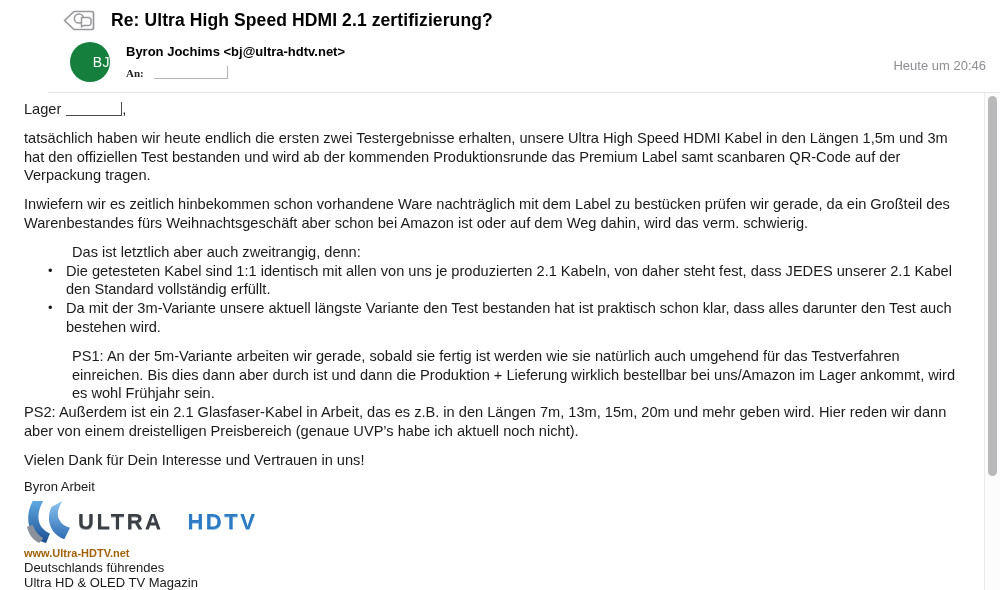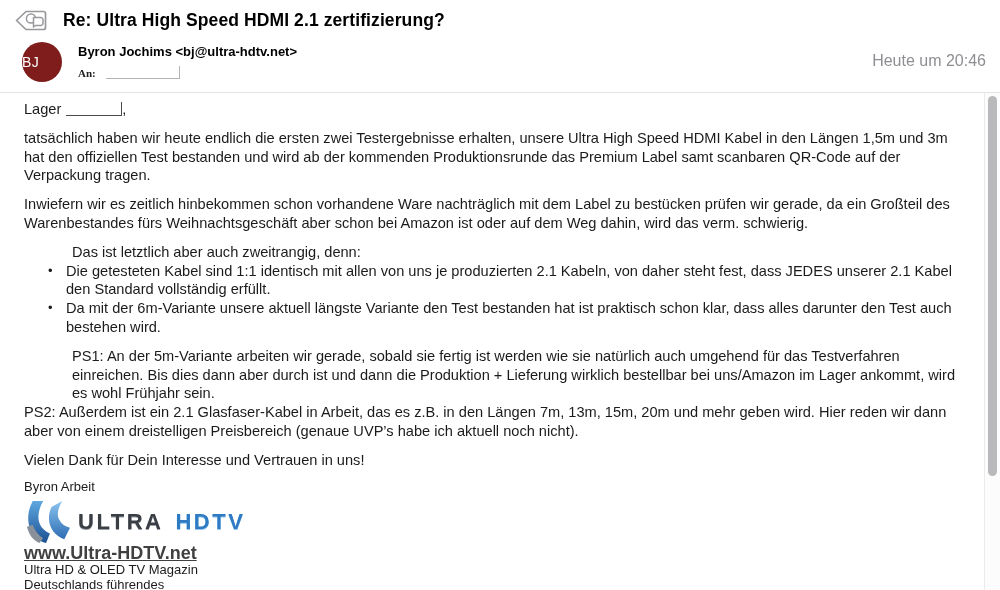--- a/index.html
+++ b/index.html
@@ -5,42 +5,42 @@
   * { margin: 0; padding: 0; box-sizing: border-box; }
   html, body { width: 1000px; height: 590px; overflow: hidden; }
   body {
     font-family: "Liberation Sans", sans-serif;
     background: #ffffff;
     color: #1c1c1e;
     position: relative;
   }
 
   
-  .msg-header { position: relative; height: 92px; background: #fff; }
+  .msg-header { position: relative; height: 92px; background: #fff; margin-left: 48px; }
   .subject-row { position: absolute; top: 8px; left: 12px; display: flex; align-items: center; gap: 14px; }
   .reply-tag-icon { flex: 0 0 auto; }
   .subject { font-size: 17.5px; font-weight: 700; color: #000; letter-spacing: 0.1px; }
 
   .avatar {
     position: absolute; left: 22px; top: 42px;
     width: 40px; height: 40px; border-radius: 50%;
-    background: #7f1d1d;
-    display: flex; align-items: center; justify-content: flex-start;
+    background: #15803d;
+    display: flex; align-items: center; justify-content: flex-end;
   }
   .avatar-initials { color: #fff; font-size: 14px; font-weight: 500; letter-spacing: 0.5px; }
 
   .sender-block { position: absolute; left: 78px; top: 44px; }
   .sender-name { font-size: 13px; font-weight: 700; color: #000; }
   .to-row { margin-top: 7px; display: flex; align-items: flex-end; }
   .to-label { font-size: 11px; font-weight: 700; color: #222; margin-right: 10px; font-family: Liberation Serif, serif; }
   .to-redacted {
     display: inline-block; width: 74px; height: 13px;
     border-bottom: 1px solid #b4b4b8; border-right: 1px solid #b4b4b8;
   }
-  .msg-date { position: absolute; right: 14px; top: 52px; font-size: 16px; color: #8e8e93; }
+  .msg-date { position: absolute; right: 14px; top: 58px; font-size: 13px; color: #8e8e93; }
   .header-divider { position: absolute; left: 0; right: 0; top: 92px; height: 1px; background: #e3e3e5; }
 
   
   .scroll-track {
     position: absolute; top: 93px; right: 0; bottom: 0; width: 16px;
     background: #fcfcfc; border-left: 1px solid #ebebeb;
   }
   .scroll-thumb {
     position: absolute; top: 3px; left: 3px; width: 9px; height: 380px;
     background: #b9b9bb; border-radius: 5px;
@@ -66,25 +66,25 @@
   .bullet-text { flex: 1; }
 
   
   .signature { font-size: 13px; line-height: 14.8px; margin-top: 10px; }
   .sig-line { white-space: nowrap; }
 
   .logo { margin: 6px 0 2px 0; display: flex; align-items: center; height: 44px; }
   .logo-mark { margin-right: 6px; }
   .logo-text { font-weight: 700; font-size: 22px; letter-spacing: 2.5px; font-family: Liberation Sans, sans-serif; }
   .logo-ultra { color: #3a3f45; text-shadow: 0 1px 0 #9aa0a6; }
-  .logo-hdtv { color: #2e7bc4; text-shadow: 0 1px 0 #8fc3ec; margin-left: 12px; }
+  .logo-hdtv { color: #2e7bc4; text-shadow: 0 1px 0 #8fc3ec; margin-left: 24px; }
 
   .website-link {
-    color: #404040; font-weight: 700; text-decoration: underline;
-    font-size: 18px; cursor: pointer;
+    color: #a16207; font-weight: 700; 
+    font-size: 11px; cursor: pointer;
   }
 </style>
 </head>
 <body>
 
 <div class="msg-header">
   <div class="subject-row">
     <svg class="reply-tag-icon" width="37" height="25" viewBox="0 0 37 25">
       <path d="M4.5 12.5 L14 3.5 H31.5 C32.6 3.5 33.5 4.4 33.5 5.5 V19.5 C33.5 20.6 32.6 21.5 31.5 21.5 H14 Z" fill="none" stroke="#98989d" stroke-width="1.7" stroke-linejoin="round"></path>
       <circle cx="19" cy="10.5" r="4.6" fill="#ffffff" stroke="#98989d" stroke-width="1.5"></circle>
@@ -118,21 +118,21 @@
   <div class="para">Inwiefern wir es zeitlich hinbekommen schon vorhandene Ware nachträglich mit dem Label zu bestücken prüfen wir gerade, da ein Großteil des Warenbestandes fürs Weihnachtsgeschäft aber schon bei Amazon ist oder auf dem Weg dahin, wird das verm. schwierig.</div>
 
   <div class="para tight">Das ist letztlich aber auch zweitrangig, denn:</div>
   <div class="bullet-list">
     <div class="bullet-item">
       <span class="bullet-dot">•</span>
       <span class="bullet-text">Die getesteten Kabel sind 1:1 identisch mit allen von uns je produzierten 2.1 Kabeln, von daher steht fest, dass JEDES unserer 2.1 Kabel den Standard vollständig erfüllt.</span>
     </div>
     <div class="bullet-item">
       <span class="bullet-dot">•</span>
-      <span class="bullet-text">Da mit der 6m-Variante unsere aktuell längste Variante den Test bestanden hat ist praktisch schon klar, dass alles darunter den Test auch bestehen wird.</span>
+      <span class="bullet-text">Da mit der 3m-Variante unsere aktuell längste Variante den Test bestanden hat ist praktisch schon klar, dass alles darunter den Test auch bestehen wird.</span>
     </div>
   </div>
 
   <div class="para tight">PS1: An der 5m-Variante arbeiten wir gerade, sobald sie fertig ist werden wie sie natürlich auch umgehend für das Testverfahren einreichen. Bis dies dann aber durch ist und dann die Produktion + Lieferung wirklich bestellbar bei uns/Amazon im Lager ankommt, wird es wohl Frühjahr sein.</div>
   <div class="para">PS2: Außerdem ist ein 2.1 Glasfaser-Kabel in Arbeit, das es z.B. in den Längen 7m, 13m, 15m, 20m und mehr geben wird. Hier reden wir dann aber von einem dreistelligen Preisbereich (genaue UVP’s habe ich aktuell noch nicht).</div>
 
   <div class="para">Vielen Dank für Dein Interesse und Vertrauen in uns!</div>
 
   <div class="signature">
     <div class="sig-line">Byron Arbeit</div>
@@ -153,21 +153,21 @@
         <path d="M3 28 L9 26 C11 32 15 37 20 40 L16 45 C9 42 5 36 3 28 Z" fill="#8a9099"></path>
         <path d="M29 7 L40 1 C35 9 34 16 37 21 C39 25 43 28 48 29 L42 41 C32 37 26 29 26 19 C26 15 27 10 29 7 Z" fill="url(#gb2)"></path>
       </svg>
       <span class="logo-text logo-ultra">ULTRA</span>
       <span class="logo-text logo-hdtv">HDTV</span>
     </div>
 
     <div class="sig-line">
       <span class="website-link">www.Ultra-HDTV.net</span>
     </div>
+    <div class="sig-line">Deutschlands führendes</div>
     <div class="sig-line">Ultra HD &amp; OLED TV Magazin</div>
-    <div class="sig-line">Deutschlands führendes</div>
 
   </div>
 </div>
 
 <div class="scroll-track">
   <div class="scroll-thumb"></div>
 </div>
 
 </body></html>

